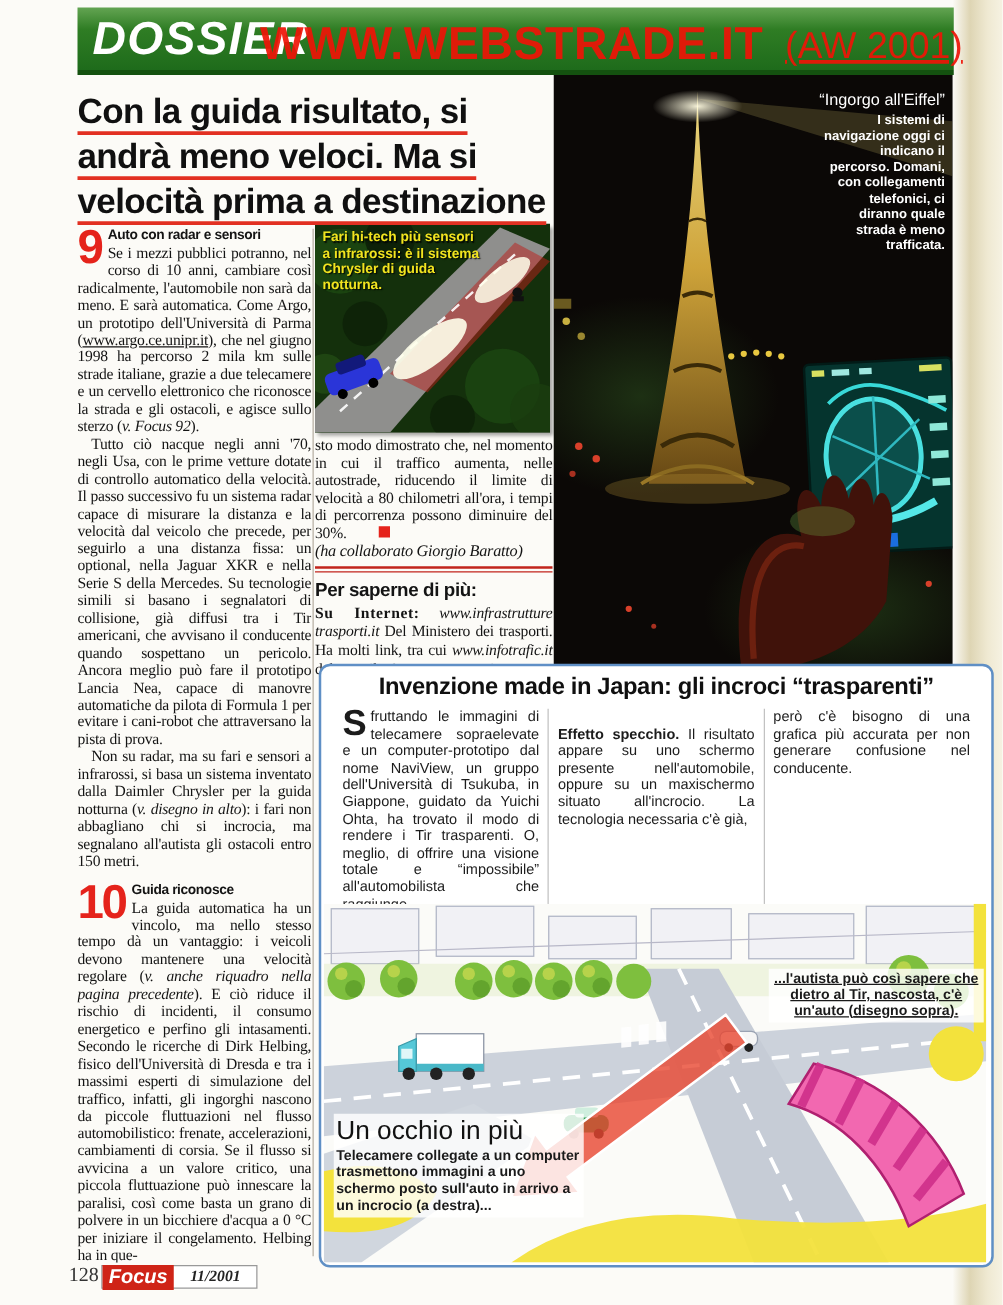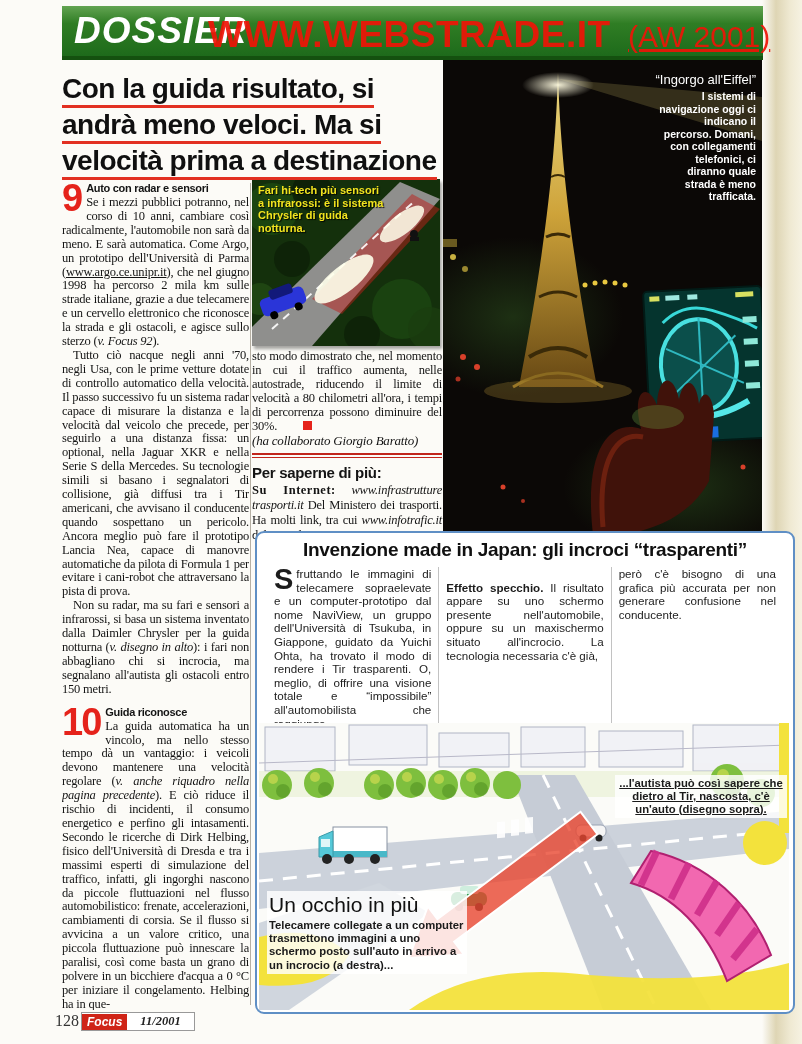--- a/index.html
+++ b/index.html
@@ -105,21 +105,21 @@
     color:#1a1a1a; background:rgba(255,255,255,.82); padding:2px;text-decoration:underline;
   }
   .cap-right .u { text-decoration:underline; }
   .cap-left { position:absolute; left:10px; top:358px; width:196px; z-index:8; background:rgba(255,255,255,.82); padding:2px; }
   .cap-left .t { font-family:"Liberation Sans",sans-serif; font-weight:normal; font-size:21px; margin-bottom:2px; color:#111; }
   .cap-left .b { font-family:"Liberation Sans",sans-serif; font-weight:bold; font-size:11.3px; line-height:13.2px; color:#1a1a1a; }
   
   .footer { position:absolute; left:55px; top:1012px; display:flex; align-items:flex-start; z-index:3; }
   .pagenum { font-size:16px; color:#333; margin-right:2px; }
   .logo-wrap { display:flex; align-items:center; border:1px solid #999; background:#fff; height:17px; }
-  .logo { background:#cf2417; color:#fff; font-family:"Liberation Sans",sans-serif; font-weight:bold; font-style:italic; font-size:12px; padding:1px 5px; }
+  .logo { background:#cf2417; color:#fff; font-family:"Liberation Sans",sans-serif; font-weight:bold; font-style:italic; font-size:16px; padding:1px 5px; }
   .issue { font-weight:bold; font-style:italic; font-size:12.5px; padding:0 13px; color:#222; }
 </style>
 </head>
 <body>
 
 <div class="page">
 
   <div class="scan-edge"></div>
 
   <div class="banner">

